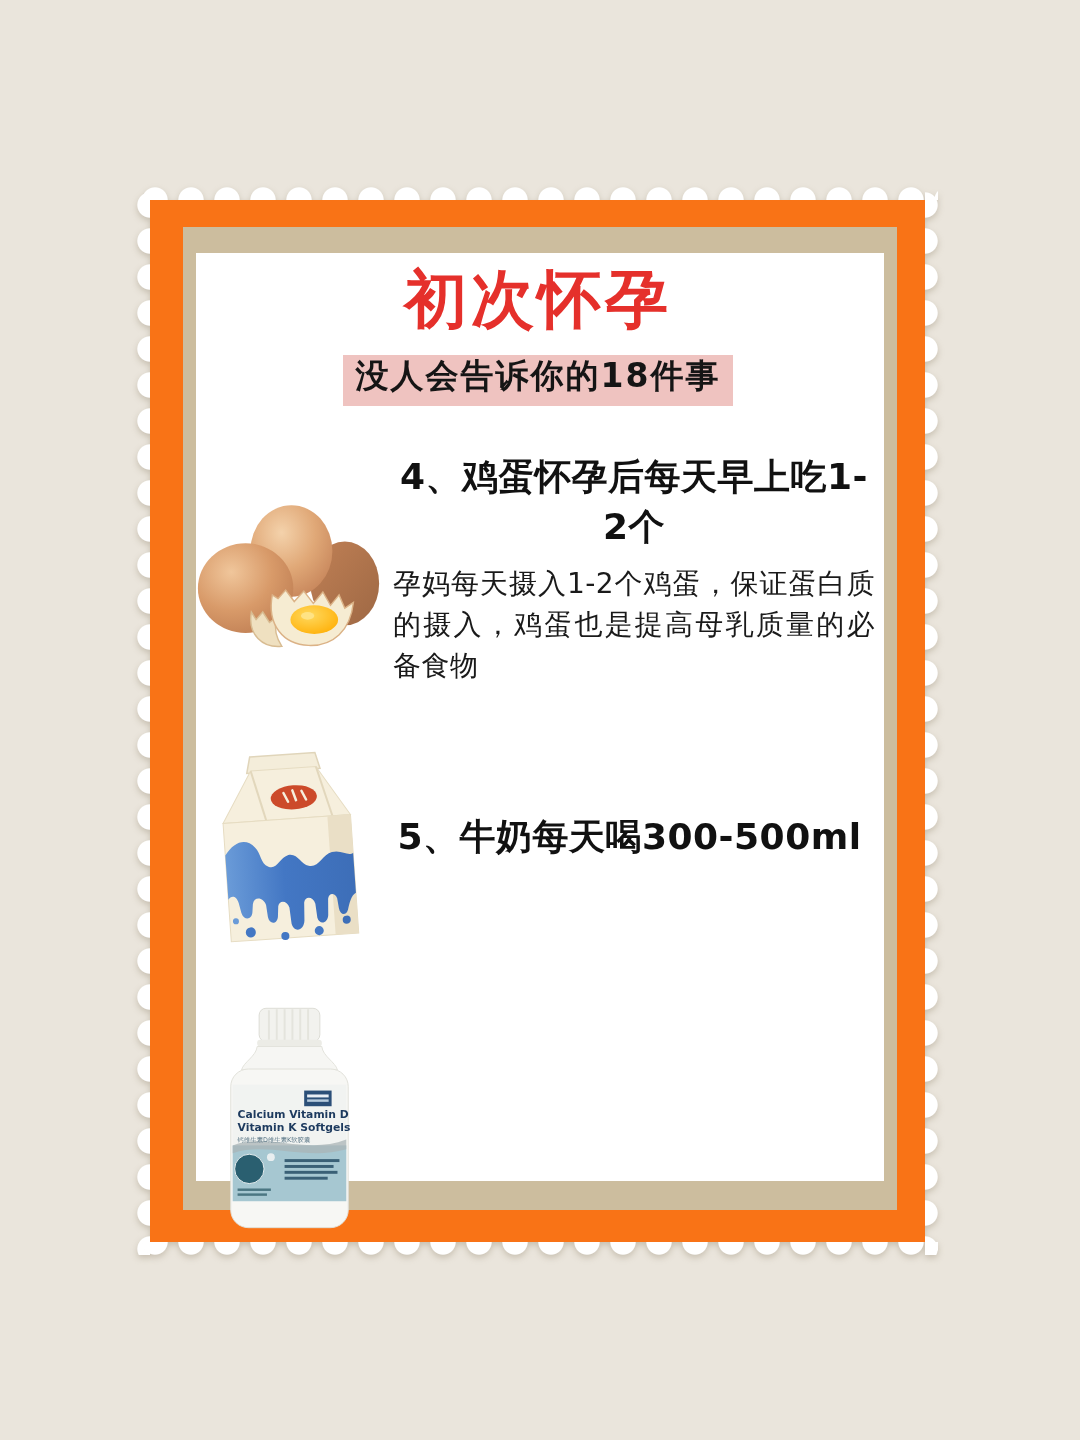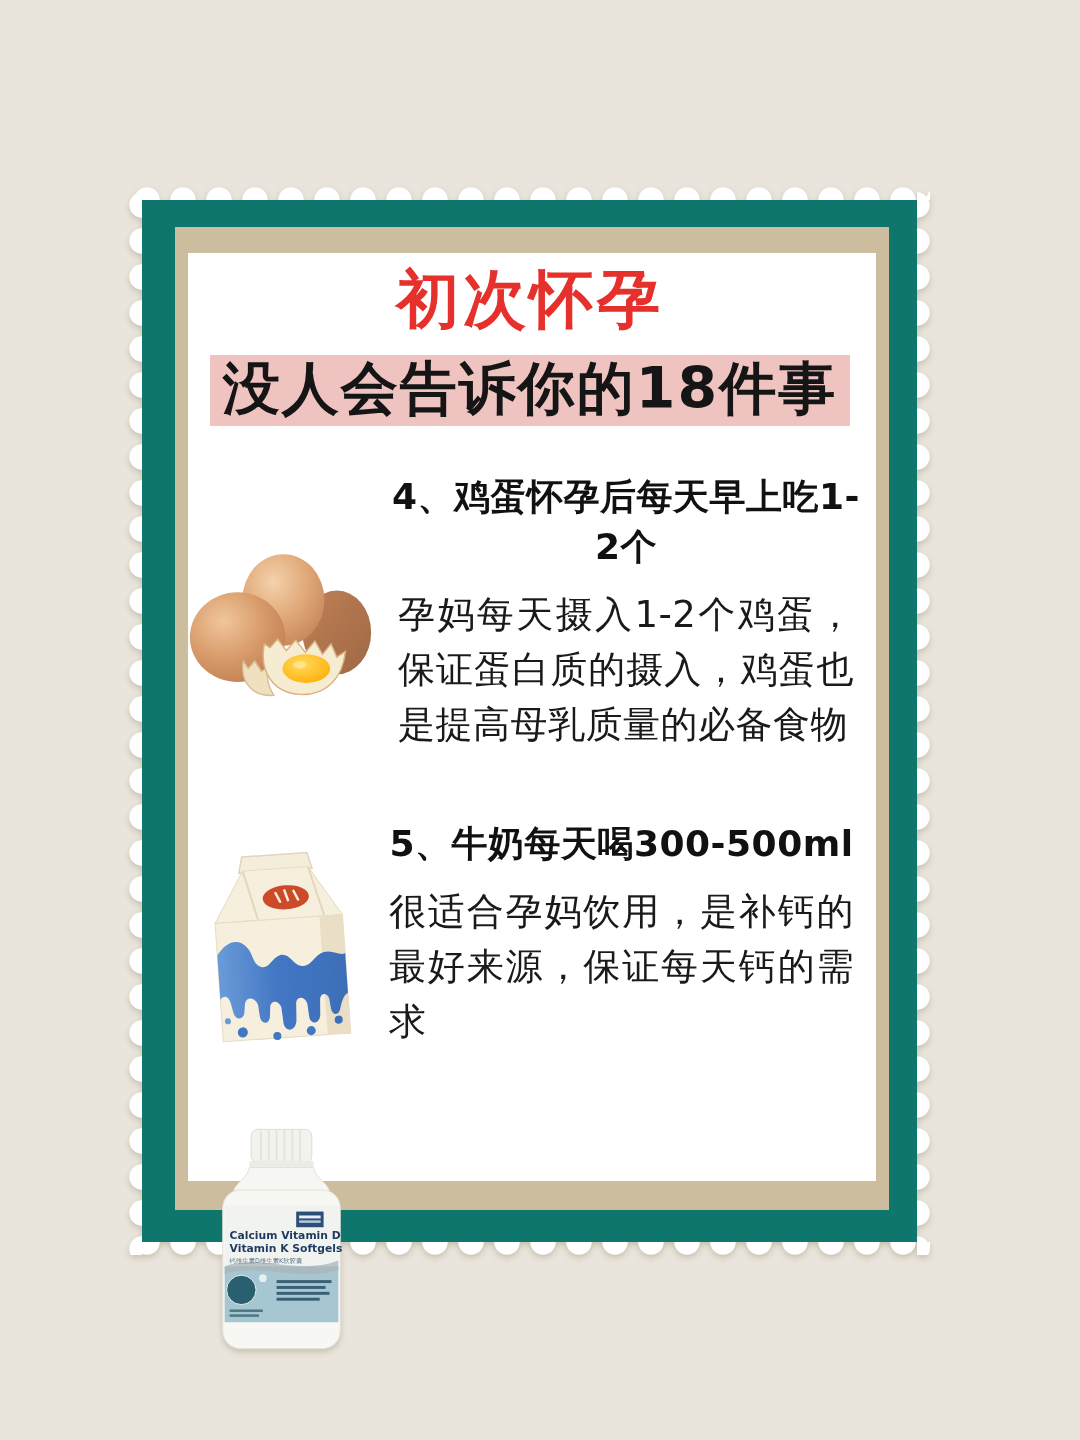--- a/index.html
+++ b/index.html
@@ -6,23 +6,23 @@
   .canvas{
     position:relative;
     width:1080px;height:1440px;
     background:#eae5dc;
     overflow:hidden;
     font-family:"DejaVu Sans","Liberation Sans",sans-serif;
   }
   
   .stamp{
     position:absolute;
-    left:142px;top:200px;
+    left:150px;top:200px;
     width:775px;height:1042px;
-    background:#0f766e;
+    background:#f97316;
     filter:drop-shadow(0 3px 3px rgba(145,132,108,.38));
   }
   .stamp::before{
     content:"";
     position:absolute;
     inset:-13px;
     background:
       radial-gradient(circle 13px at 18px 13px, #fff 12.2px, rgba(255,255,255,0) 13.2px) left top    / 36px 13px repeat-x,
       radial-gradient(circle 13px at 18px 0px , #fff 12.2px, rgba(255,255,255,0) 13.2px) left bottom / 36px 13px repeat-x,
       radial-gradient(circle 13px at 13px 18px, #fff 12.2px, rgba(255,255,255,0) 13.2px) left top    / 13px 36px repeat-y,
@@ -53,47 +53,47 @@
   }
   .subtitle-wrap{
     text-align:center;
     margin-top:22px;
     margin-bottom:46px;
   }
   .subtitle{
     display:inline-block;
     background:#efc3c0;
     color:#151515;
-    font-size:57px;
+    font-size:33px;
     font-weight:900;
     letter-spacing:2px;
     line-height:1.08;
-    padding:3px 13px 6px;
+    padding:3px 13px 12px;
   }
   
   .row{display:flex;align-items:center;}
   .row-eggs{margin-bottom:50px;gap:8px;}
   .row-milk{margin-bottom:56px;}
   .illus{
     flex:0 0 185px;
     display:flex;justify-content:center;align-items:flex-start;
   }
   .txt{flex:1;padding-right:2px;min-width:0;}
   .tip-heading{
     margin:0 0 10px;
     font-size:36px;
     font-weight:800;
     letter-spacing:.5px;
     line-height:1.4;
     text-align:center;
     color:#111111;
   }
   .tip-body{
-    margin:16px;
-    font-size:37px;
+    margin:3px;
+    font-size:28px;
     font-weight:500;
     line-height:1.48;
     letter-spacing:.5px;
     text-align:justify;
     color:#1a1a1a;
   }
   svg .label-en{font-family:"DejaVu Sans","Liberation Sans",sans-serif;font-weight:bold;fill:#1d3a5e;}
   svg .label-cn{font-family:"DejaVu Sans","Liberation Sans",sans-serif;fill:#5b7787;}
 </style>
 </head>
@@ -178,21 +178,20 @@
                 <circle cx="44" cy="188" r="5" fill="#4377c4"></circle>
                 <circle cx="78" cy="194" r="4" fill="#4377c4"></circle>
                 <circle cx="112" cy="191" r="4.5" fill="#4377c4"></circle>
                 <circle cx="140" cy="182" r="4" fill="#3d6eb8"></circle>
                 <circle cx="30" cy="176" r="3" fill="#6a9bd8"></circle>
               </g>
             </svg>
           </div>
           <div class="txt">
             <h2 class="tip-heading">5、牛奶每天喝300-500ml</h2>
-            <p class="tip-body">很适合孕妈饮用，是补钙的最好来源，保证每天钙的需求</p>
           </div>
         </section>
 
         <section class="row row-calcium">
           <div class="illus">
             <svg width="142" height="234" viewBox="0 0 145 238">
               <rect x="42" y="8" width="62" height="34" rx="7" fill="#f2f2ee" stroke="#dcdcd5" stroke-width="1"></rect>
               <path d="M52,10 V40 M60,9 V41 M68,9 V41 M76,9 V41 M84,9 V41 M92,9 V41" stroke="#e4e4dd" stroke-width="2" fill="none"></path>
               <rect x="40" y="40" width="66" height="7" rx="3" fill="#ecece6"></rect>
               <path d="M40,47 h66 c1,10 14,16 16,24 h-98 c2,-8 15,-14 16,-24 Z" fill="#f6f6f3" stroke="#e2e2db" stroke-width="1"></path>

